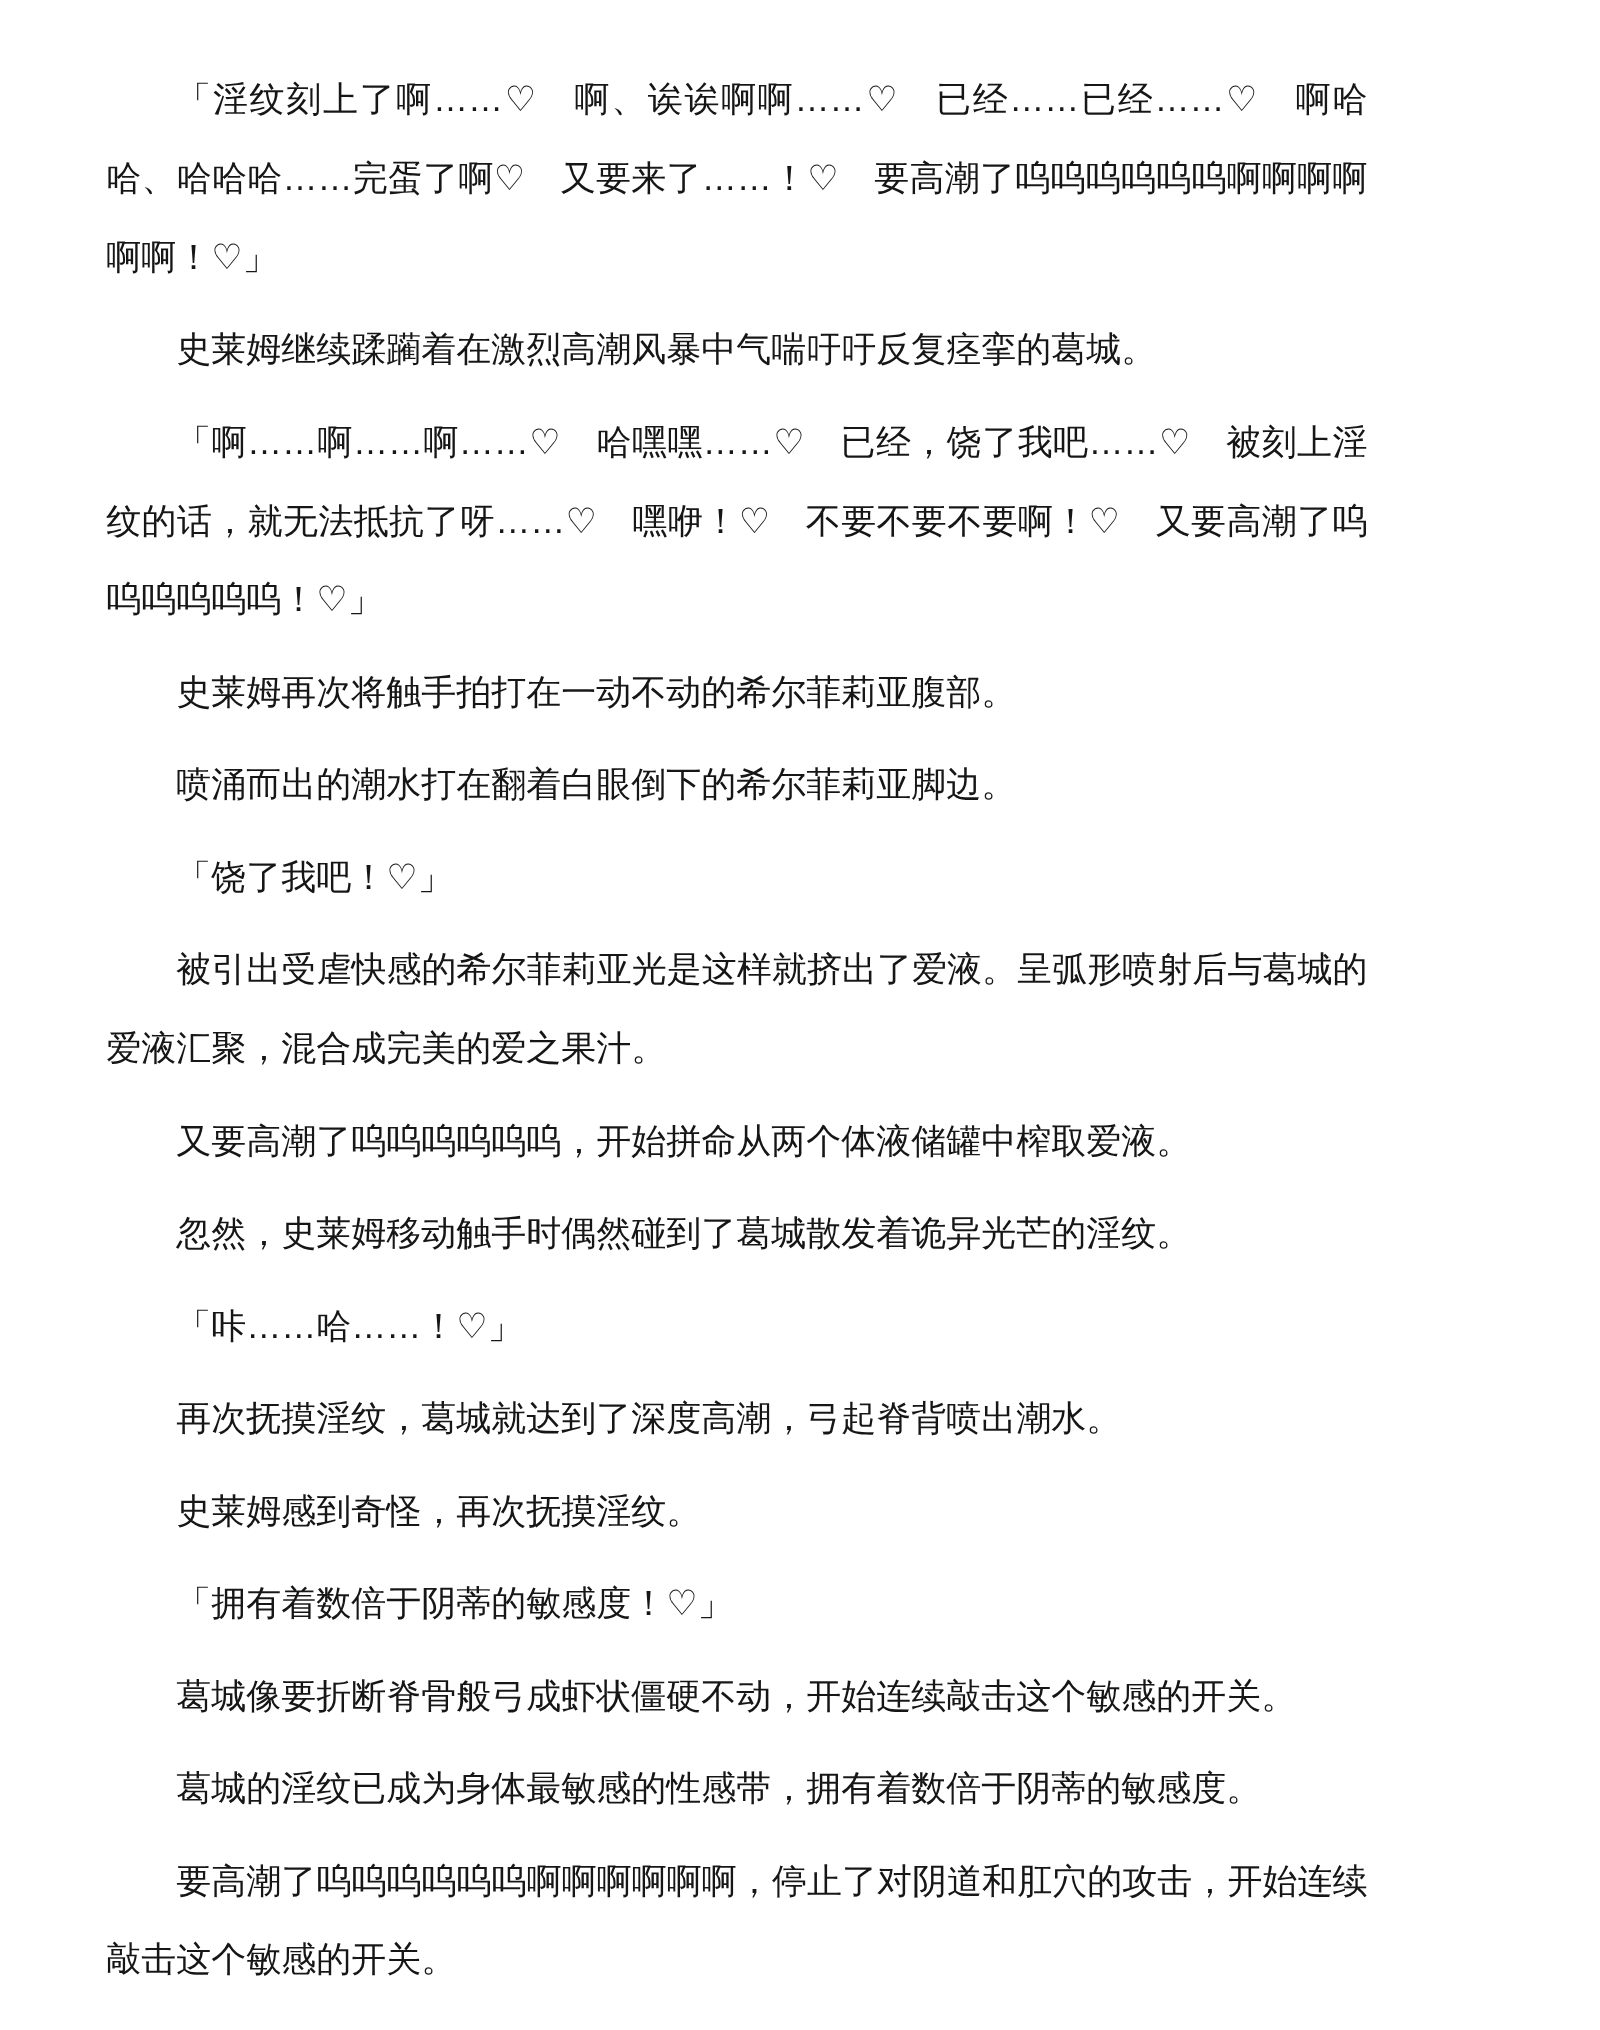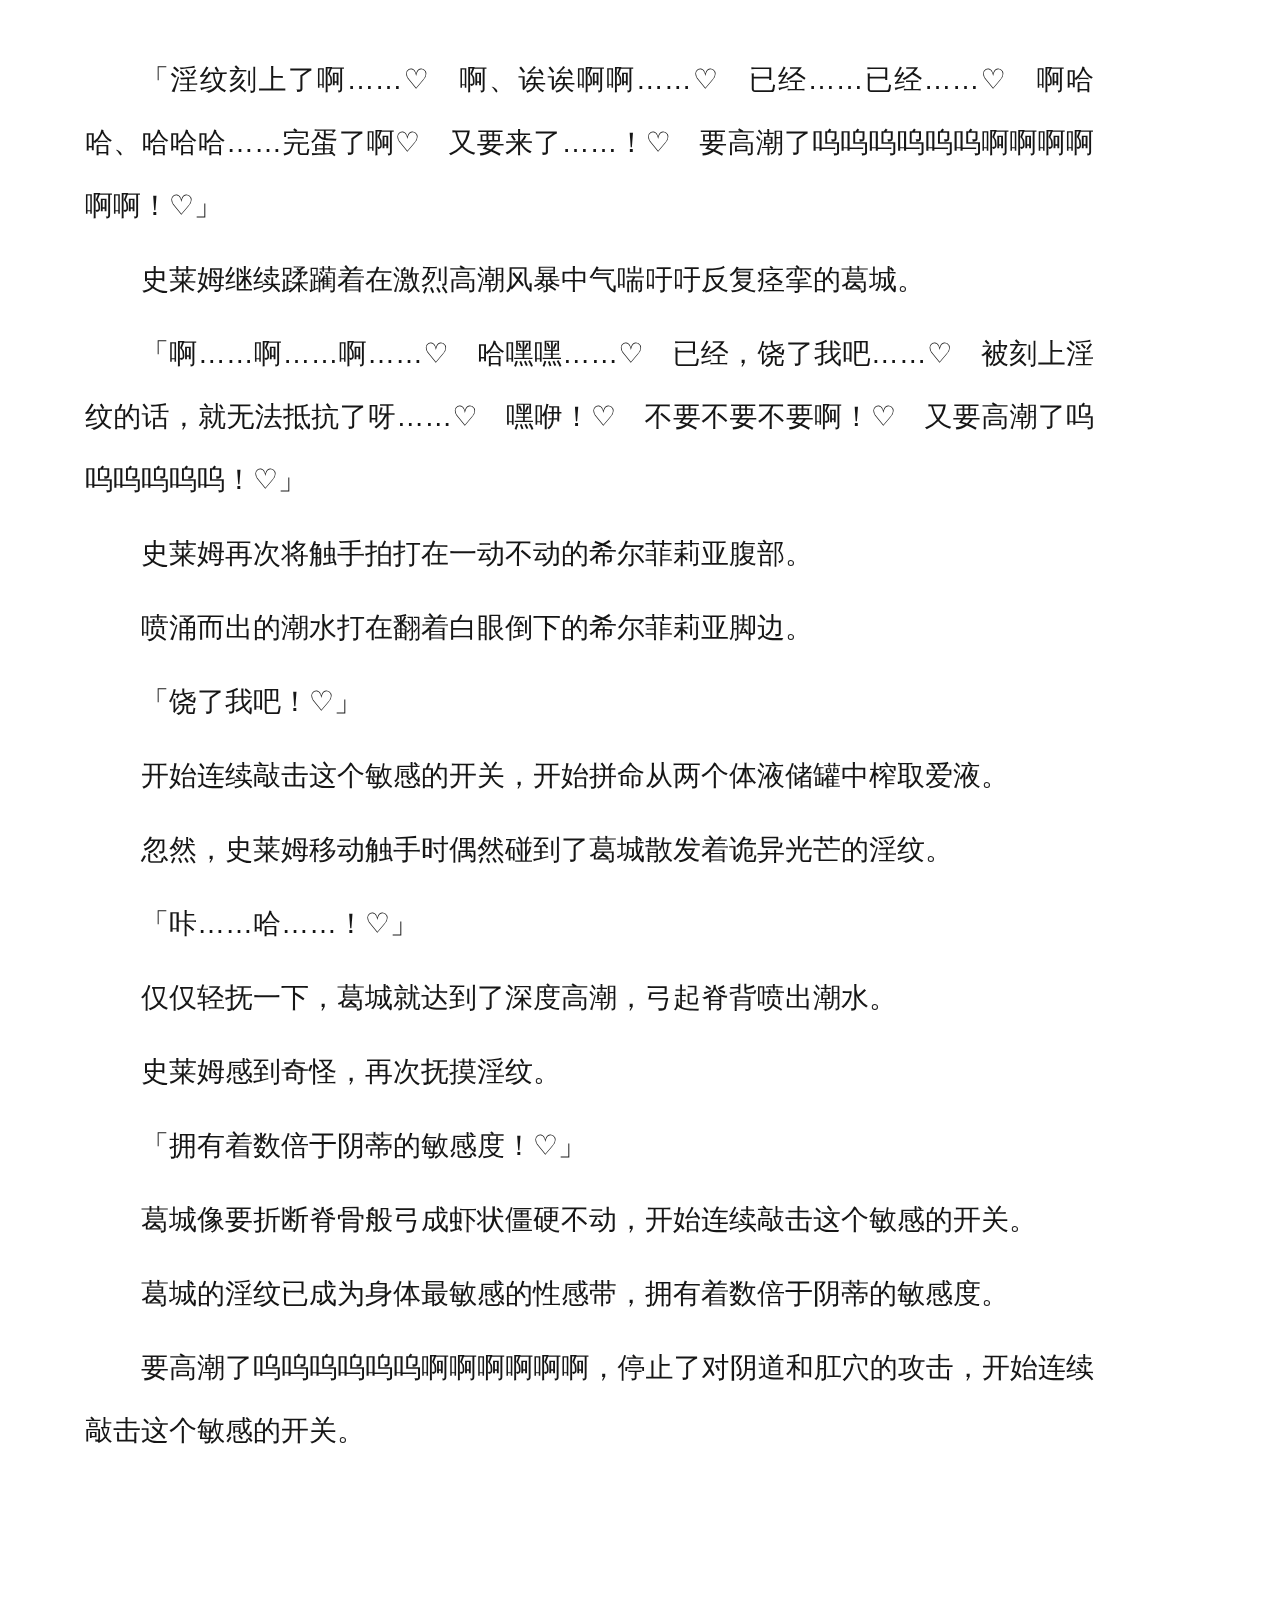--- a/index.html
+++ b/index.html
@@ -34,22 +34,23 @@
 </head>
 <body>
 
 <main class="page">
   <p>「淫纹刻上了啊……♡　啊、诶诶啊啊……♡　已经……已经……♡　啊哈哈、哈哈哈……完蛋了啊♡　又要来了……！♡　要高潮了呜呜呜呜呜呜啊啊啊啊啊啊！♡」</p>
   <p>史莱姆继续蹂躏着在激烈高潮风暴中气喘吁吁反复痉挛的葛城。</p>
   <p>「啊……啊……啊……♡　哈嘿嘿……♡　已经，饶了我吧……♡　被刻上淫纹的话，就无法抵抗了呀……♡　嘿咿！♡　不要不要不要啊！♡　又要高潮了呜呜呜呜呜呜！♡」</p>
   <p>史莱姆再次将触手拍打在一动不动的希尔菲莉亚腹部。</p>
   <p>喷涌而出的潮水打在翻着白眼倒下的希尔菲莉亚脚边。</p>
   <p>「饶了我吧！♡」</p>
-  <p>开始连续敲击这个敏感的开关，开始拼命从两个体液储罐中榨取爱液。</p>
+  <p>被引出受虐快感的希尔菲莉亚光是这样就挤出了爱液。呈弧形喷射后与葛城的爱液汇聚，混合成完美的爱之果汁。</p>
+  <p>又要高潮了呜呜呜呜呜呜，开始拼命从两个体液储罐中榨取爱液。</p>
   <p>忽然，史莱姆移动触手时偶然碰到了葛城散发着诡异光芒的淫纹。</p>
   <p>「咔……哈……！♡」</p>
-  <p>仅仅轻抚一下，葛城就达到了深度高潮，弓起脊背喷出潮水。</p>
+  <p>再次抚摸淫纹，葛城就达到了深度高潮，弓起脊背喷出潮水。</p>
   <p>史莱姆感到奇怪，再次抚摸淫纹。</p>
   <p>「拥有着数倍于阴蒂的敏感度！♡」</p>
   <p>葛城像要折断脊骨般弓成虾状僵硬不动，开始连续敲击这个敏感的开关。</p>
   <p>葛城的淫纹已成为身体最敏感的性感带，拥有着数倍于阴蒂的敏感度。</p>
   <p>要高潮了呜呜呜呜呜呜啊啊啊啊啊啊，停止了对阴道和肛穴的攻击，开始连续敲击这个敏感的开关。</p>
 </main>
 
 </body></html>

